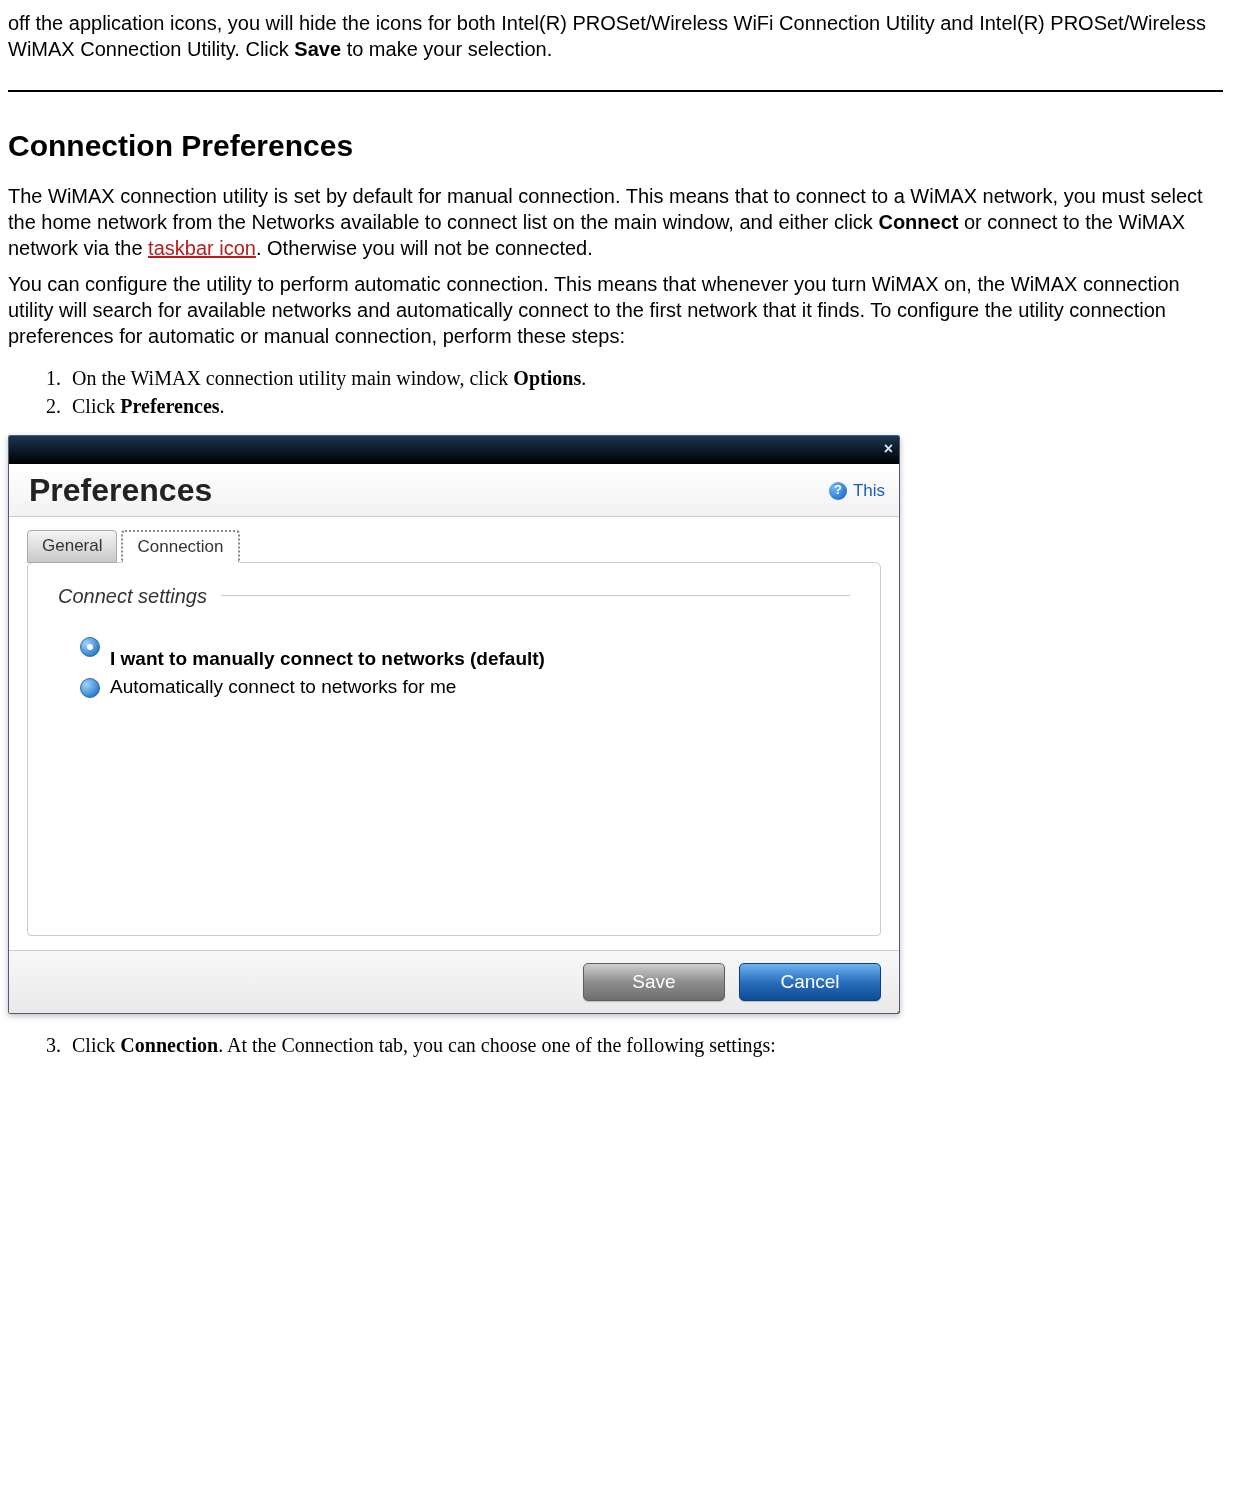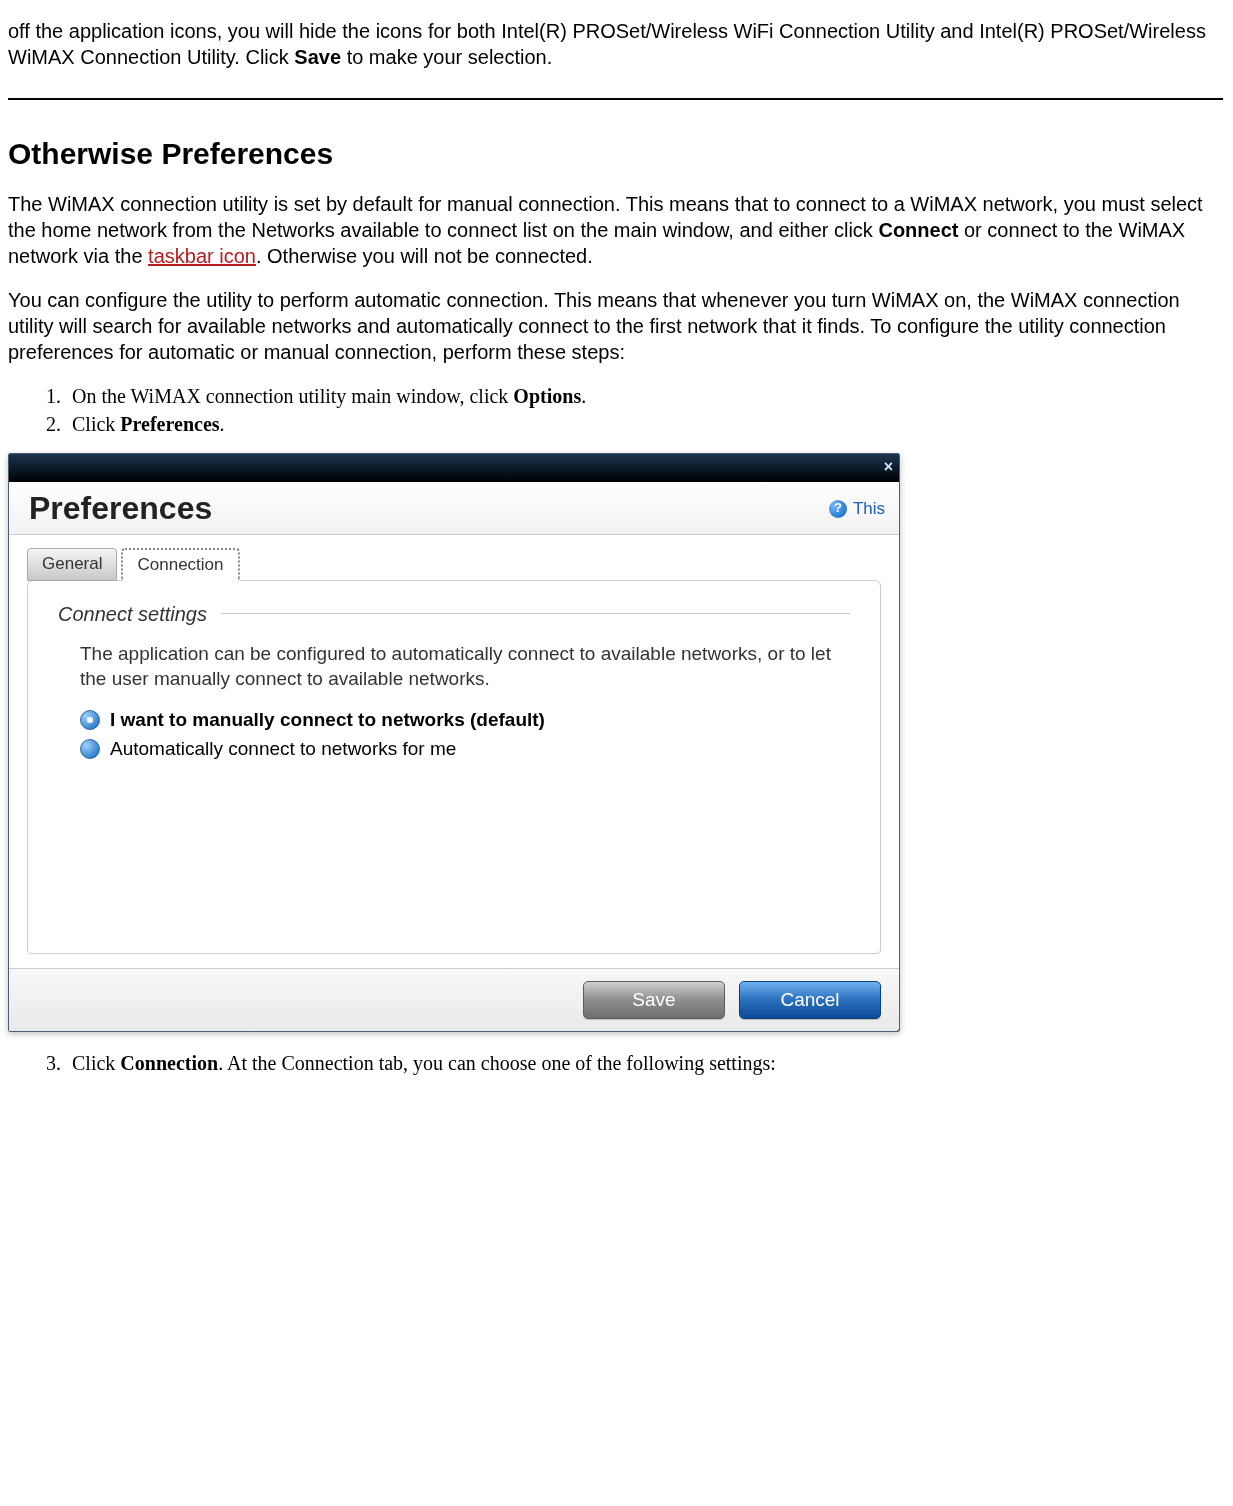--- a/index.html
+++ b/index.html
@@ -15,21 +15,21 @@
     font-size: 30px;
     font-weight: bold;
     margin: 34px 0 18px 0;
   }
   hr.divider {
     border: none;
     border-top: 2px solid #000;
     margin: 28px 0 10px 0;
   }
   p.body-text {
-    margin: 18px 0;
+    margin: 10px 0;
   }
   .italic { }
   .bold { font-weight: bold; }
   a.doc-link {
     color: #b91c1c;
     text-decoration: underline;
   }
   ol.steps {
     margin: 16px 0 16px 0;
     padding-left: 58px;
@@ -153,21 +153,21 @@
     line-height: 1.35;
   }
   .radio-row {
     display: flex;
     align-items: center;
     margin-left: 22px;
     gap: 10px;
     margin-top: 4px;
     font-size: 19px;
   }
-  .radio-row.bold-label .radio-label { font-weight: bold; }
+  .radio-row.bold-label .radio-label { font-weight: bold; margin-top: 24px; }
   .radio-dot {
     width: 18px;
     height: 18px;
     border-radius: 50%;
     background: radial-gradient(circle at 30% 30%, #9fd4ff, #0a60b8);
     border: 1px solid #2f6aa8;
     display: inline-flex;
     align-items: center;
     justify-content: center;
   }
@@ -213,21 +213,21 @@
 </style>
 </head>
 <body>
 
 <p class="body-text">
   <span>off the application icons, you will hide the icons for both Intel(R) PROSet/Wireless WiFi Connection Utility and Intel(R) PROSet/Wireless WiMAX Connection Utility. Click </span><span class="bold">Save</span><span> to make your selection.</span>
 </p>
 
 <hr class="divider">
 
-<h2 class="section-heading">Otherwise Preferences</h2>
+<h2 class="section-heading">Connection Preferences</h2>
 
 <p class="body-text">
   <span>The WiMAX connection utility is set by default for </span><span class="italic">manual</span><span> connection. This means that to connect to a WiMAX network, you must select the home network from the Networks available to connect list on the main window, and either click </span><span class="bold">Connect</span><span> or connect to the WiMAX network via the </span><a href="#" class="doc-link">taskbar icon</a><span>. Otherwise you will not be connected.</span>
 </p>
 
 <p class="body-text">
   <span>You can configure the utility to perform </span><span class="italic">automatic</span><span> connection. This means that whenever you turn WiMAX on, the WiMAX connection utility will search for available networks and </span><span class="italic">automatically</span><span> connect to the first network that it finds. To configure the utility connection preferences for automatic or manual connection, perform these steps:</span>
 </p>
 
 <ol class="steps" start="1">
@@ -252,21 +252,20 @@
   </div>
   <div class="dialog-tabs">
     <div class="tab inactive">General</div>
     <div class="tab active">Connection</div>
   </div>
   <div class="dialog-panel">
     <div class="groupbox-title-row">
       <span class="groupbox-title">Connect settings</span>
       <span class="groupbox-line"></span>
     </div>
-    <p class="groupbox-desc">The application can be configured to automatically connect to available networks, or to let the user manually connect to available networks.</p>
     <div class="radio-row bold-label">
       <span class="radio-dot selected"></span>
       <span class="radio-label">I want to manually connect to networks (default)</span>
     </div>
     <div class="radio-row">
       <span class="radio-dot"></span>
       <span class="radio-label">Automatically connect to networks for me</span>
     </div>
   </div>
   <div class="dialog-footer">

